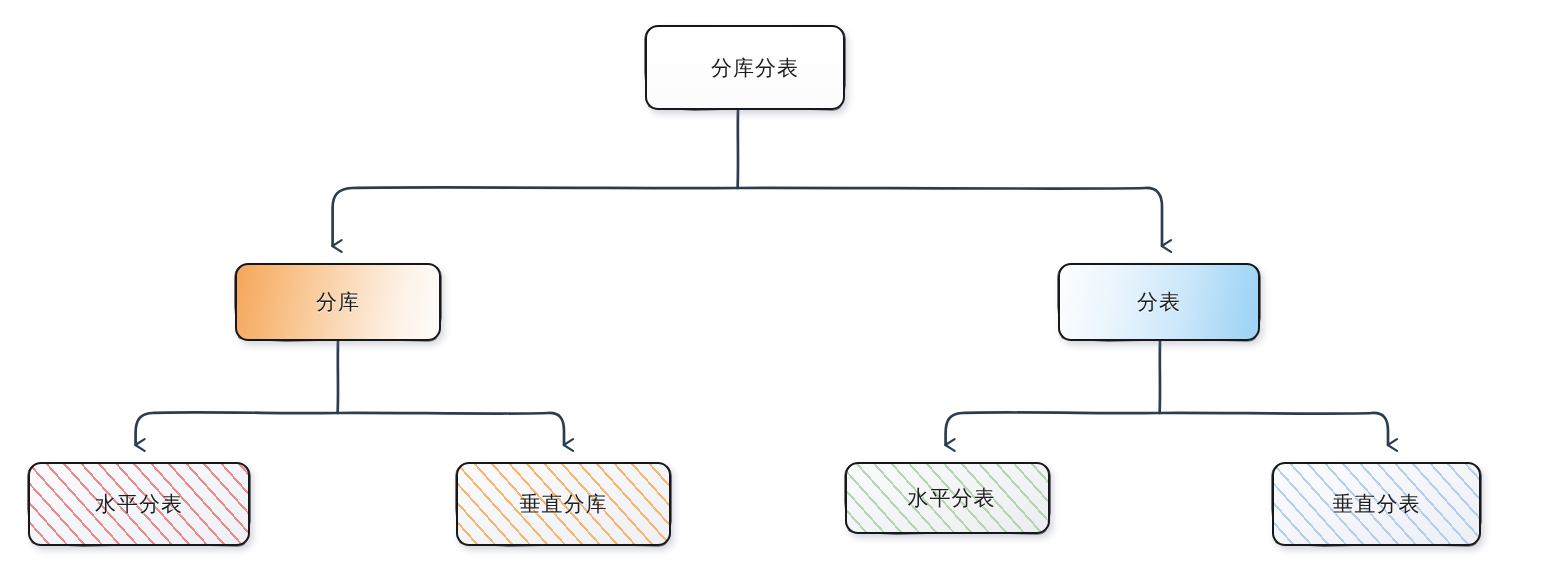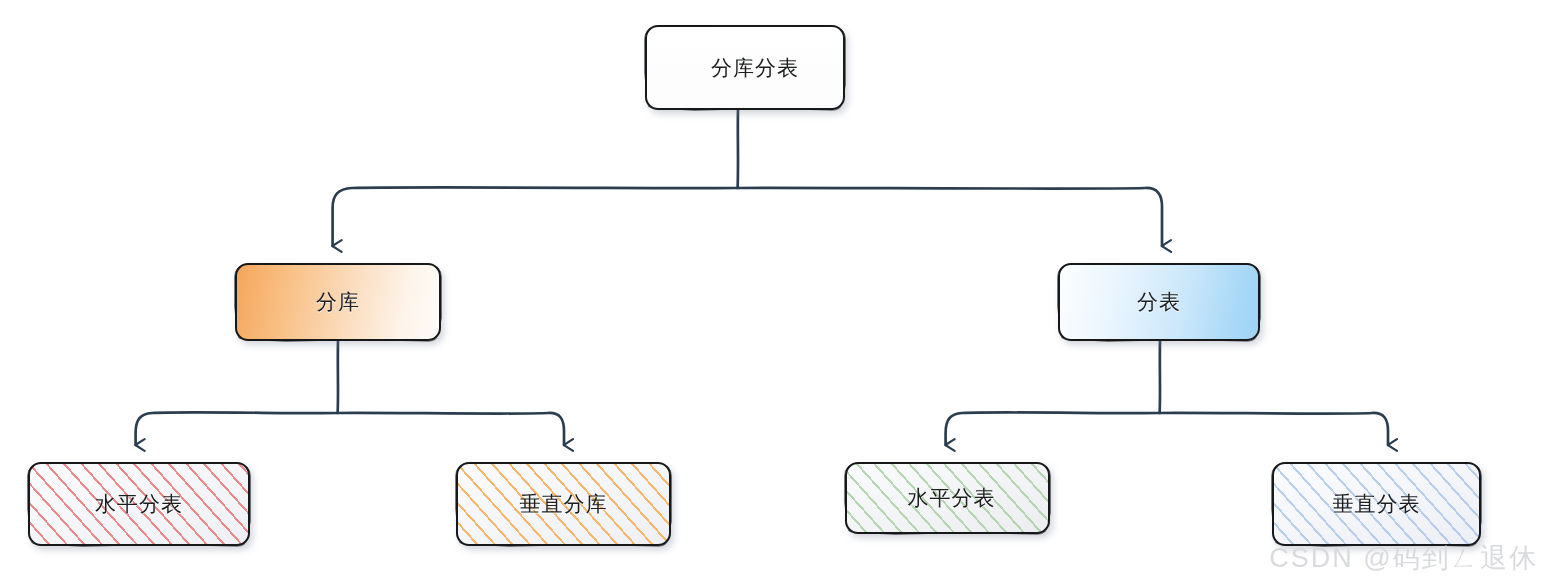--- a/index.html
+++ b/index.html
@@ -179,15 +179,14 @@
   </div>
 
   <div class="node leaf" id="node-htbl" style="left:845px; top:462px; width:205px; height:72px;padding-left:8px;">
     <span class="label">水平分表</span>
   </div>
 
   <div class="node leaf" id="node-vtbl" style="left:1272px; top:462px; width:209px; height:84px;">
     <span class="label">垂直分表</span>
   </div>
 
-  <div id="watermark">CSDN @码到ㄥ退休</div>
 
 </div>
 
 </body></html>

